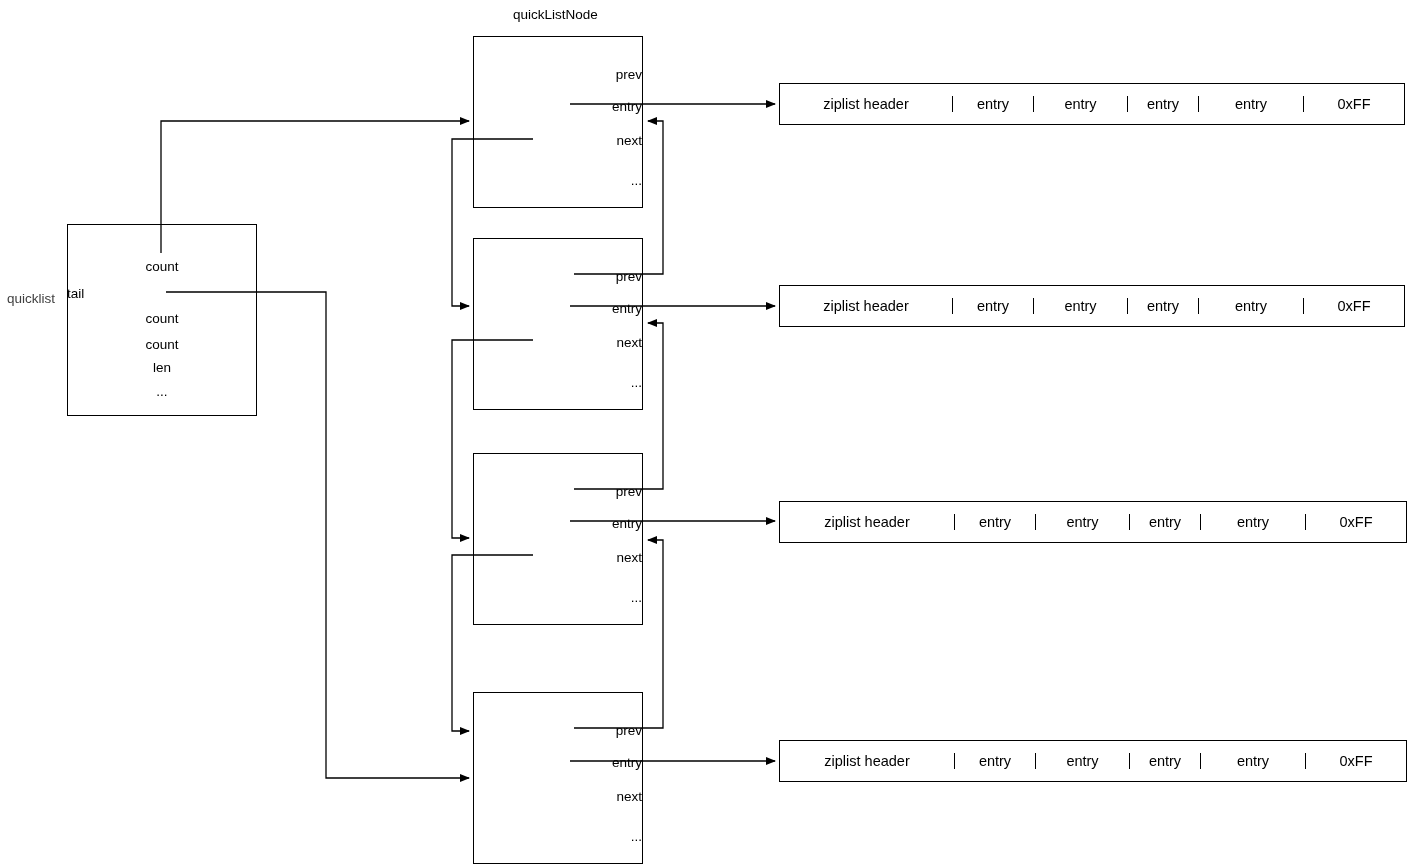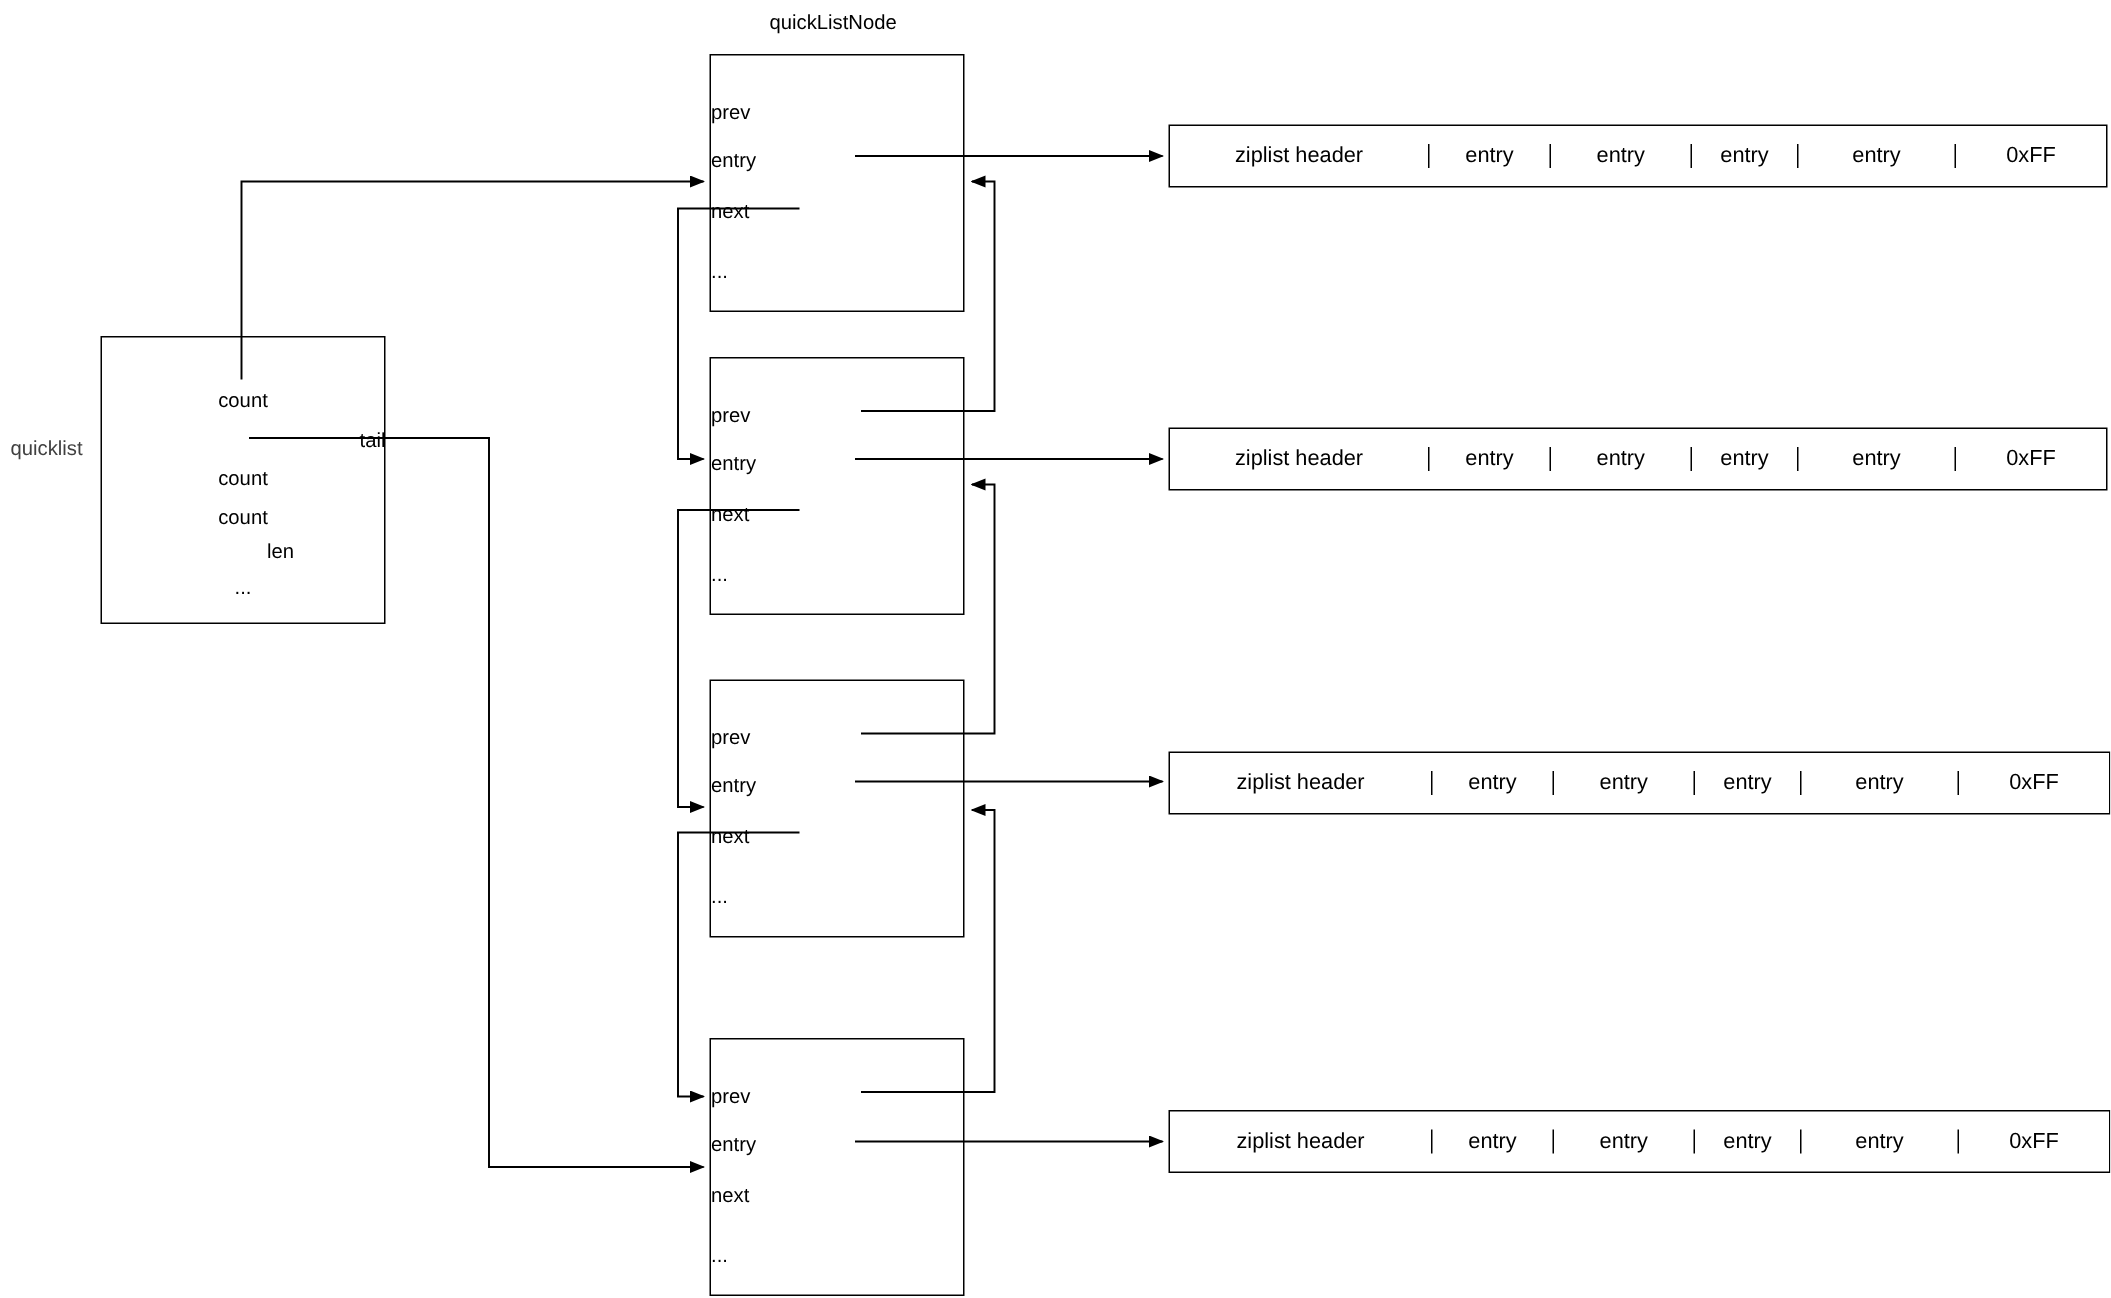--- a/index.html
+++ b/index.html
@@ -32,21 +32,21 @@
     border: 1.3px solid #000000;
     background: transparent;
   }
   .node-box {
     display: block;
   }
   .node-field {
     position: absolute;
     left: 0;
     width: 100%;
-    text-align: left;
+    text-align: right;
     font-size: 13.5px;
     color: #000000;
     line-height: 1;
     white-space: nowrap;
   }
   .caption {
     position: absolute;
     font-size: 13.5px;
     color: #000000;
     white-space: nowrap;
@@ -114,24 +114,24 @@
     <path d="M574,274 L663,274 L663,121 L648,121" fill="none" stroke="#000000" stroke-width="1.3" marker-end="url(#ah)"></path>
 
     <path d="M574,489 L663,489 L663,323 L648,323" fill="none" stroke="#000000" stroke-width="1.3" marker-end="url(#ah)"></path>
 
     <path d="M574,728 L663,728 L663,540 L648,540" fill="none" stroke="#000000" stroke-width="1.3" marker-end="url(#ah)"></path>
   </svg>
 
   <div class="box" style="left:67px; top:224px; width:190px; height:192px;"></div>
   <div class="ql-label" style="left:7px; top:292px;">quicklist</div>
   <div class="caption" style="left:67px; top:260px; width:190px; text-align:center;">count</div>
-  <div class="caption" style="left:67px; top:287px; width:190px; text-align:right;">tail</div>
+  <div class="caption" style="left:67px; top:287px; width:190px; text-align:left;">tail</div>
   <div class="caption" style="left:67px; top:312px; width:190px; text-align:center;">count</div>
   <div class="caption" style="left:67px; top:338px; width:190px; text-align:center;">count</div>
-  <div class="caption" style="left:67px; top:361px; width:190px; text-align:center;margin-left:25px;">len</div>
+  <div class="caption" style="left:67px; top:361px; width:190px; text-align:center;">len</div>
   <div class="caption" style="left:67px; top:385px; width:190px; text-align:center;">...</div>
 
   <div class="caption" style="left:513px; top:8px;">quickListNode</div>
 
   <div class="box node-box" style="left:473px; top:36px; width:170px; height:172px;">
     <div class="node-field" style="top:31px;">prev</div>
     <div class="node-field" style="top:63px;">entry</div>
     <div class="node-field" style="top:97px;">next</div>
     <div class="node-field" style="top:137px;">...</div>
   </div>

